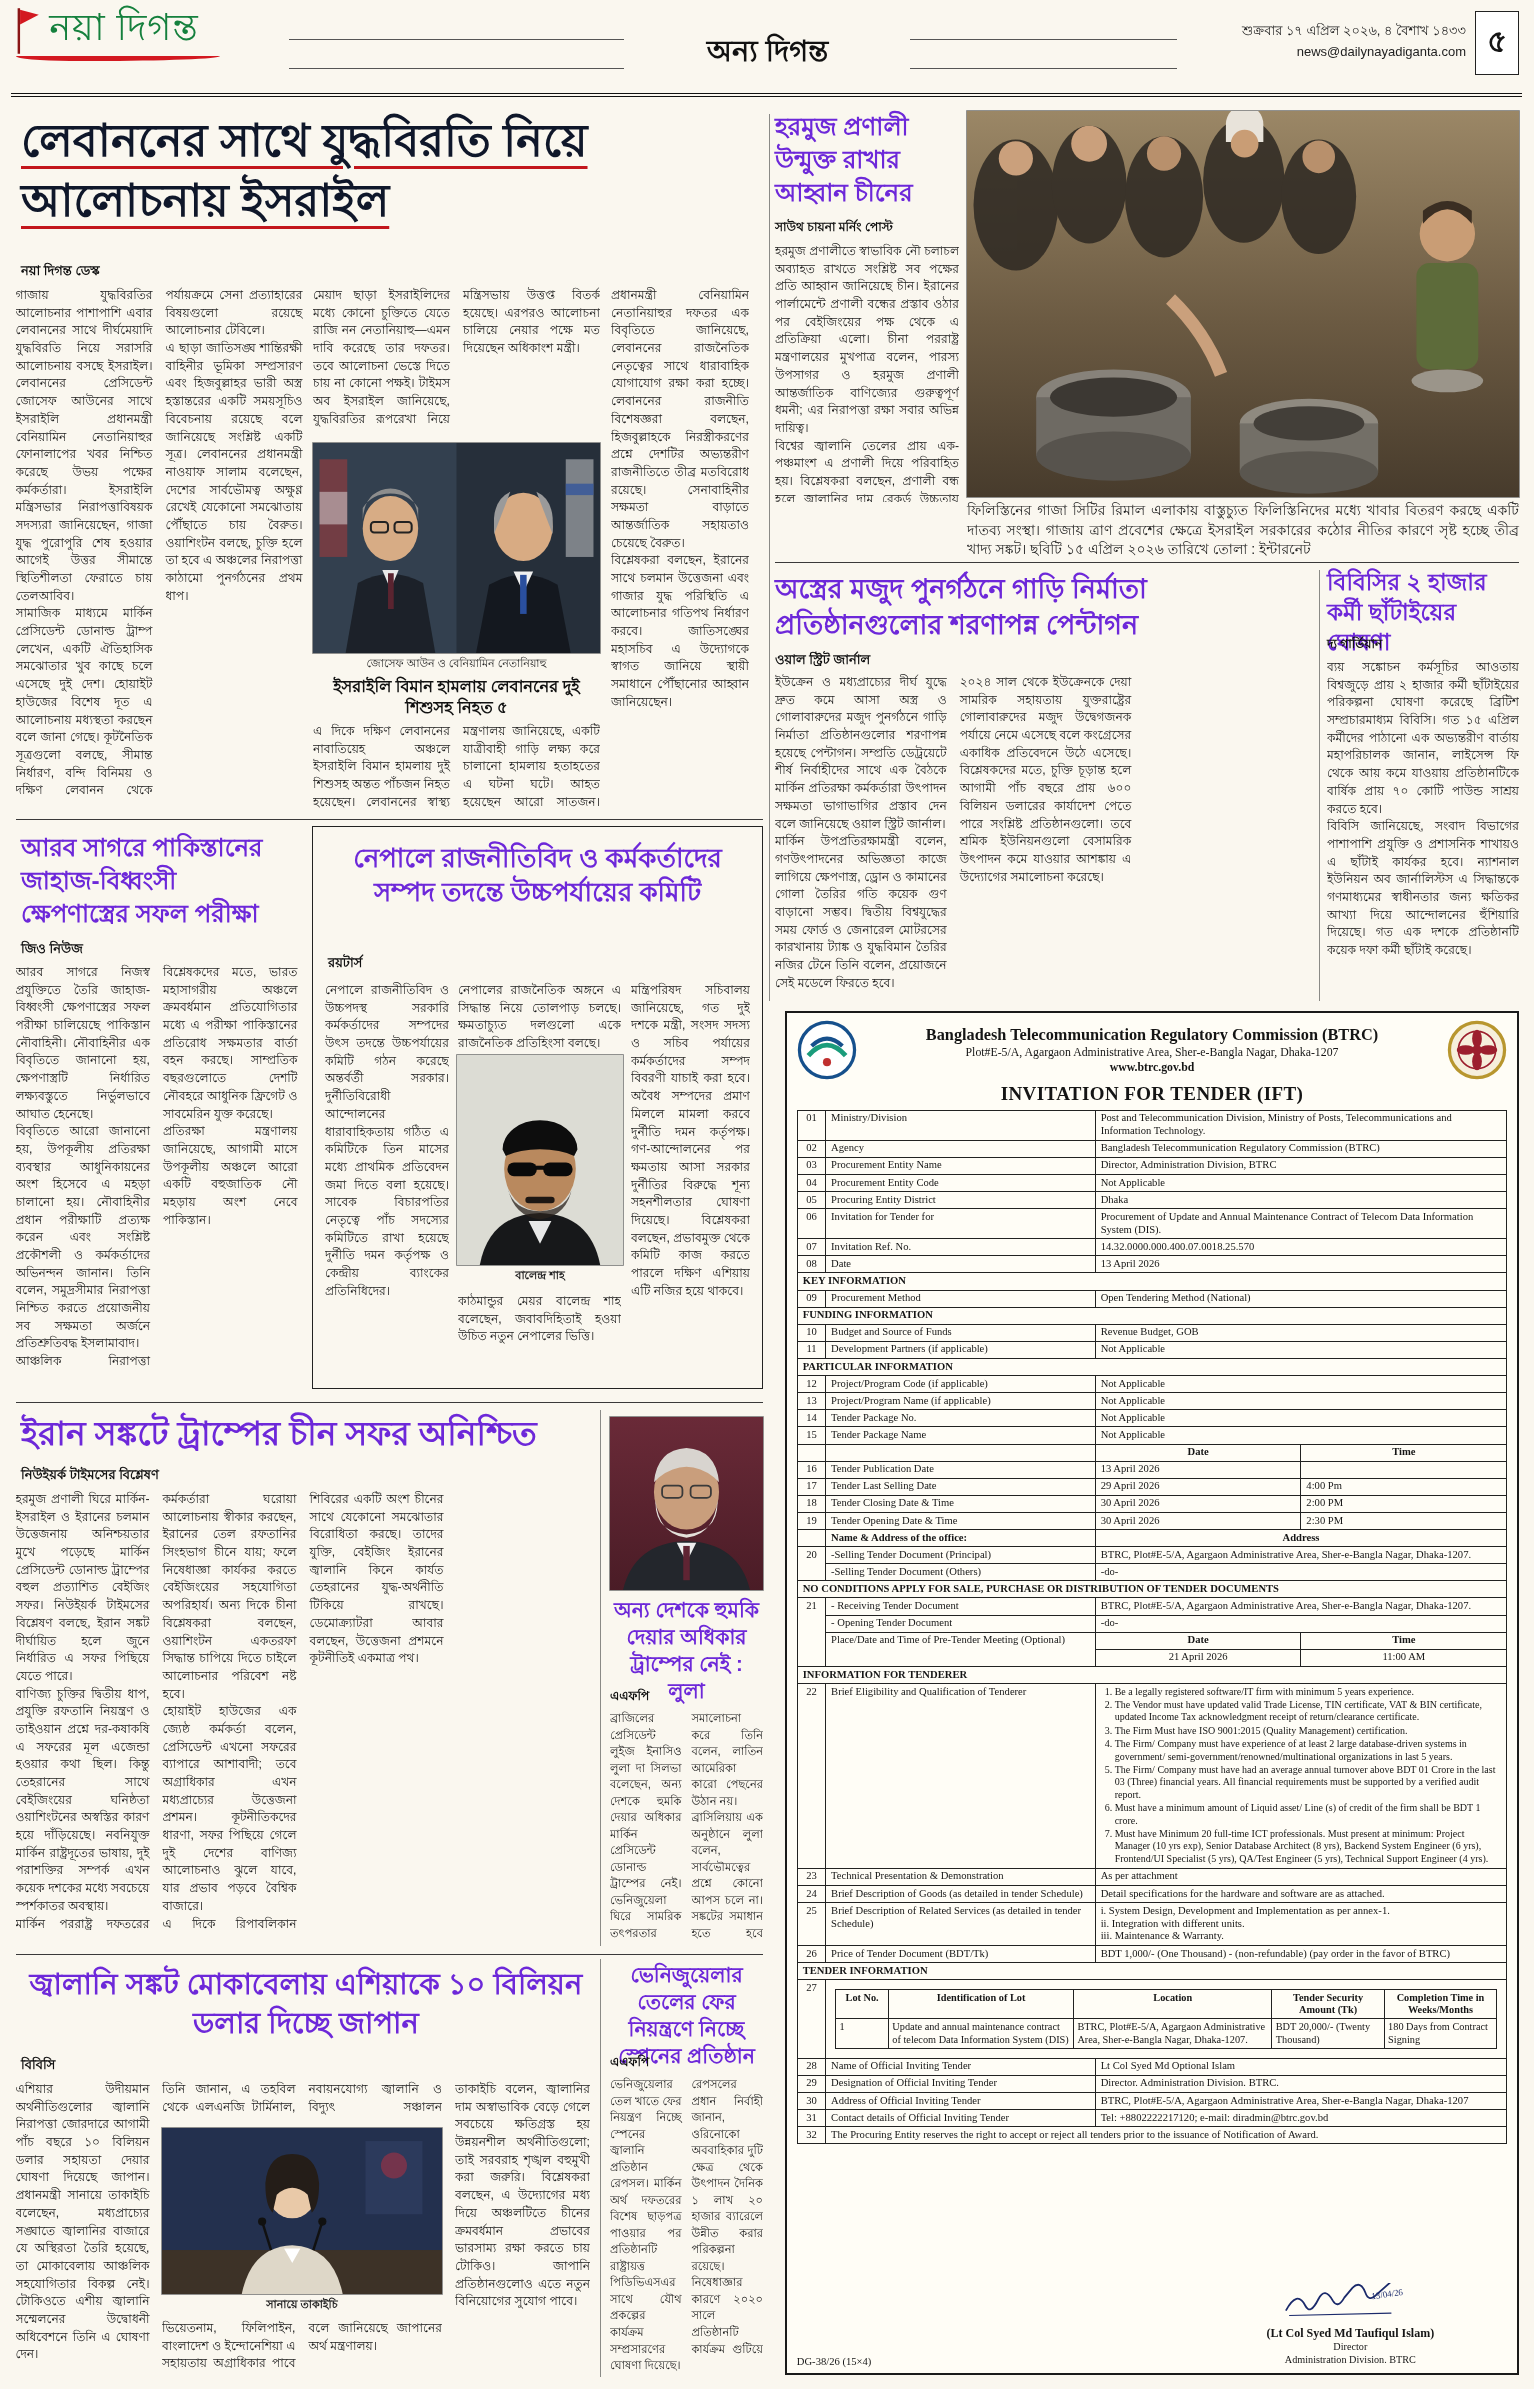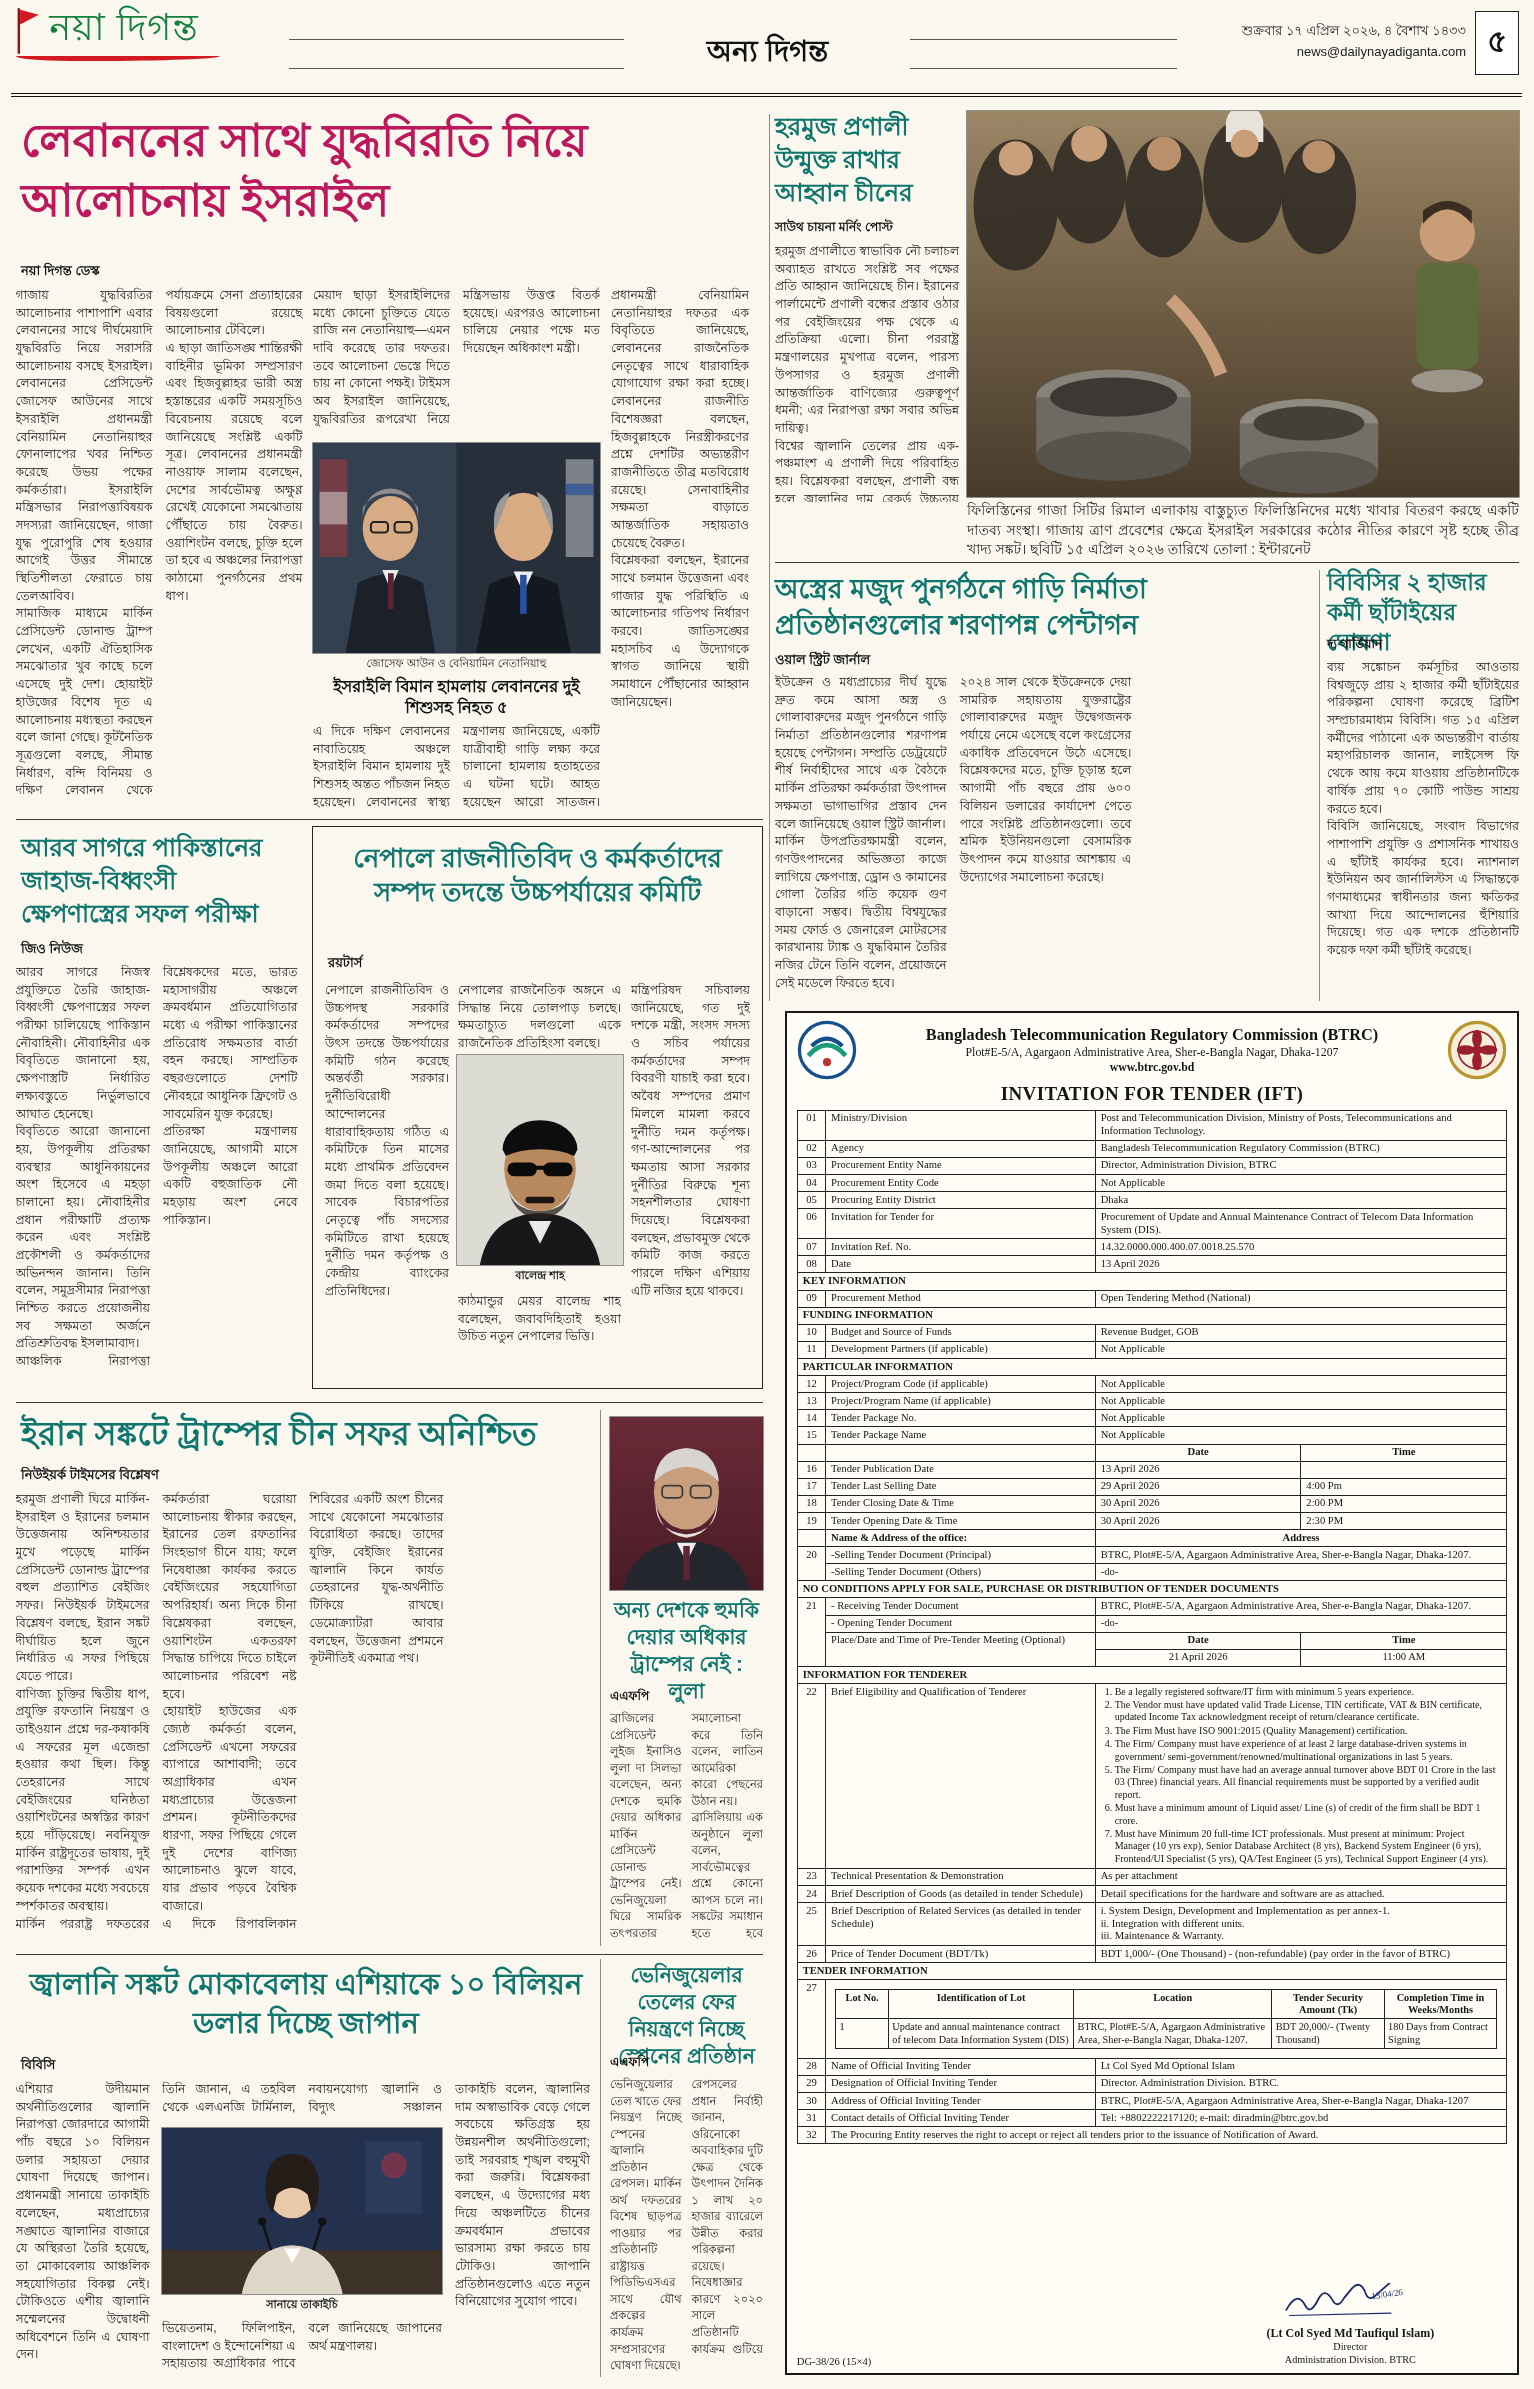--- a/index.html
+++ b/index.html
@@ -16,22 +16,22 @@
   .masthead-text { font-size:37px; font-weight:400; color:#15803d; line-height:1.1; letter-spacing:0.8px; }
   .masthead-swash { width:204px; height:5.7px; background:#d31920; border-radius:0 0 70% 30%/0 0 100% 100%; margin-top:1.6px; }
   .masthead-flag { display:inline-block; vertical-align:top; margin-right:4.9px; }
   .hdr-line { position:absolute; height:0.8px; background:#555; }
   .section-title { left:631px; top:28px; width:273px; text-align:center; font-size:29px; font-weight:700; color:#111; }
   .dateline { left:1185px; top:21px; width:281px; text-align:right; font-size:13px; line-height:1.6; color:#222; }
   .pagenum { left:1475px; top:11.4px; width:44px; height:64px; border:1.6px solid #222; display:flex; align-items:center; justify-content:center; font-size:31px; font-weight:700; background:#fff; }
   .hdr-rule { left:11.4px; top:93px; width:1511px; height:4.1px; border-top:1.6px solid #111; border-bottom:0.8px solid #111; }
 
   
-  .headline { position:absolute; font-weight:700; color:#0f766e; }
-  .headline-red { color:#be185d; text-decoration-thickness:3.3px; text-underline-offset:9.8px; text-decoration-color:#c3161c; }
+  .headline { position:absolute; font-weight:700; color:#6d28d9; }
+  .headline-red { color:#0f172a; text-decoration:underline; text-decoration-thickness:3.3px; text-underline-offset:9.8px; text-decoration-color:#c3161c; }
   .byline { position:absolute; font-weight:700; font-size:13px; color:#111; }
   .body-text { position:absolute; font-size:12.2px; line-height:1.45; text-align:justify; color:#1b1b1b; column-gap:13px; column-fill:auto; overflow:hidden; white-space:pre-line; }
   .photo { position:absolute; overflow:hidden; background:#9a948a; box-shadow:0 0 0 0.8px #777; }
   .photo svg { display:block; width:100%; height:100%; }
   .caption { position:absolute; font-size:11px; line-height:1.4; color:#222; }
   .cap-center { text-align:center; }
   .cap-bold { font-weight:700; }
 
   
   .isr-hl { left:21px; top:111px; width:742px; font-size:45px; line-height:1.33; }

